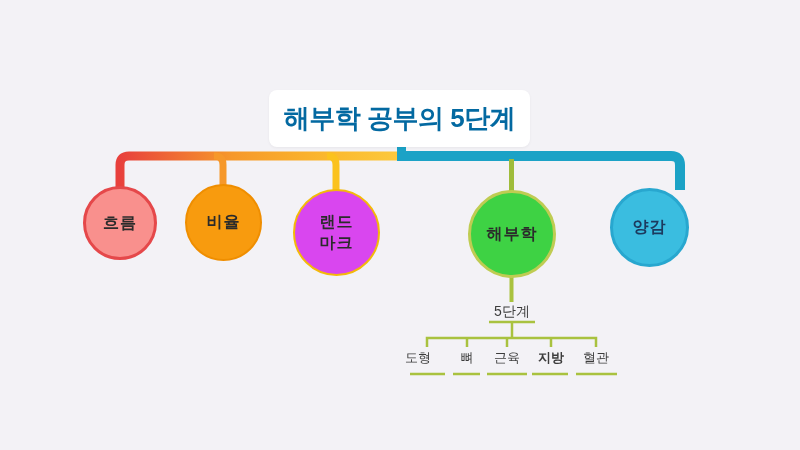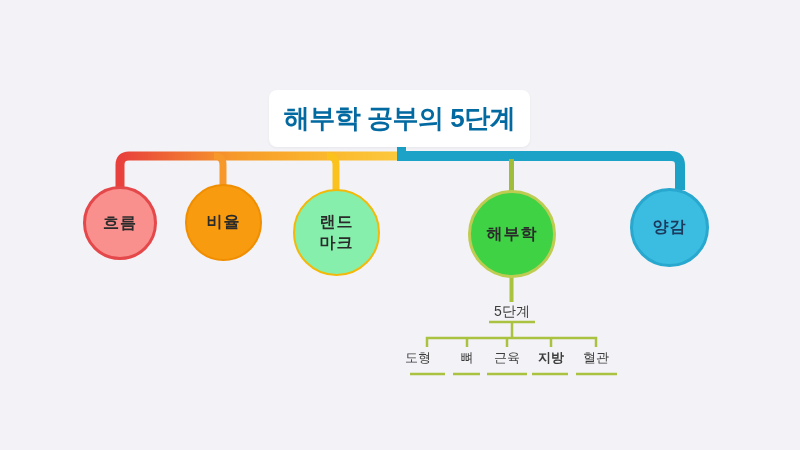--- a/index.html
+++ b/index.html
@@ -26,21 +26,21 @@
     text-align:center;z-index:2;box-sizing:border-box;
   }
   .node .node-label{
     font-weight:700;font-size:16px;color:#2b2b2b;
     white-space:pre-line;line-height:1.3;letter-spacing:1px;
   }
   .node-0{left:83px; top:186px;width:74px;height:74px;border:3px solid #E5484A;justify-content:center;}
   .node-1{left:185px;top:184px;width:77px;height:77px;border:2px solid #737373;}
   .node-2{left:293px;top:189px;width:87px;height:87px;border:2px solid #F3B90A;}
   .node-3{left:468px;top:190px;width:88px;height:88px;border:3px solid #BFCC52;align-items:center;}
-  .node-4{left:630px;top:188px;width:79px;height:79px;border:3px solid #15803d;justify-content:center;}
+  .node-4{left:610px;top:188px;width:79px;height:79px;border:3px solid #15803d;justify-content:center;}
   .node-4 .node-label{color:#1c3a5e;}
   .sub-label{
     position:absolute;transform:translateX(-50%);
     font-size:13px;color:#3c3c3c;white-space:nowrap;z-index:2;
   }
   .sub-parent{left:512px;top:303px;font-size:14px;}
   .sub-child-0{left:418px;top:349px;}
   .sub-child-1{left:467px;top:349px;}
   .sub-child-2{left:507px;top:349px;}
   .sub-child-3{left:551px;top:349px;font-weight:bold;}
@@ -90,21 +90,21 @@
   <div class="title-box">
     <span class="title">해부학 공부의 5단계</span>
   </div>
 
   <div class="node node-0" style="background: rgb(249, 144, 141); border-color: rgb(229, 72, 74);">
     <span class="node-label">흐름</span>
   </div>
   <div class="node node-1" style="background: rgb(248, 155, 14); border-color: rgb(239, 142, 0);">
     <span class="node-label">비율</span>
   </div>
-  <div class="node node-2" style="background: #86efac; border-color: rgb(243, 185, 10);">
+  <div class="node node-2" style="background: #d946ef; border-color: rgb(243, 185, 10);">
     <span class="node-label">랜드
 마크</span>
   </div>
   <div class="node node-3" style="background: rgb(62, 210, 68); border-color: rgb(191, 204, 82);">
     <span class="node-label">해부학</span>
   </div>
   <div class="node node-4" style="background: rgb(58, 189, 224); border-color: rgb(40, 167, 207);">
     <span class="node-label">양감</span>
   </div>
 

